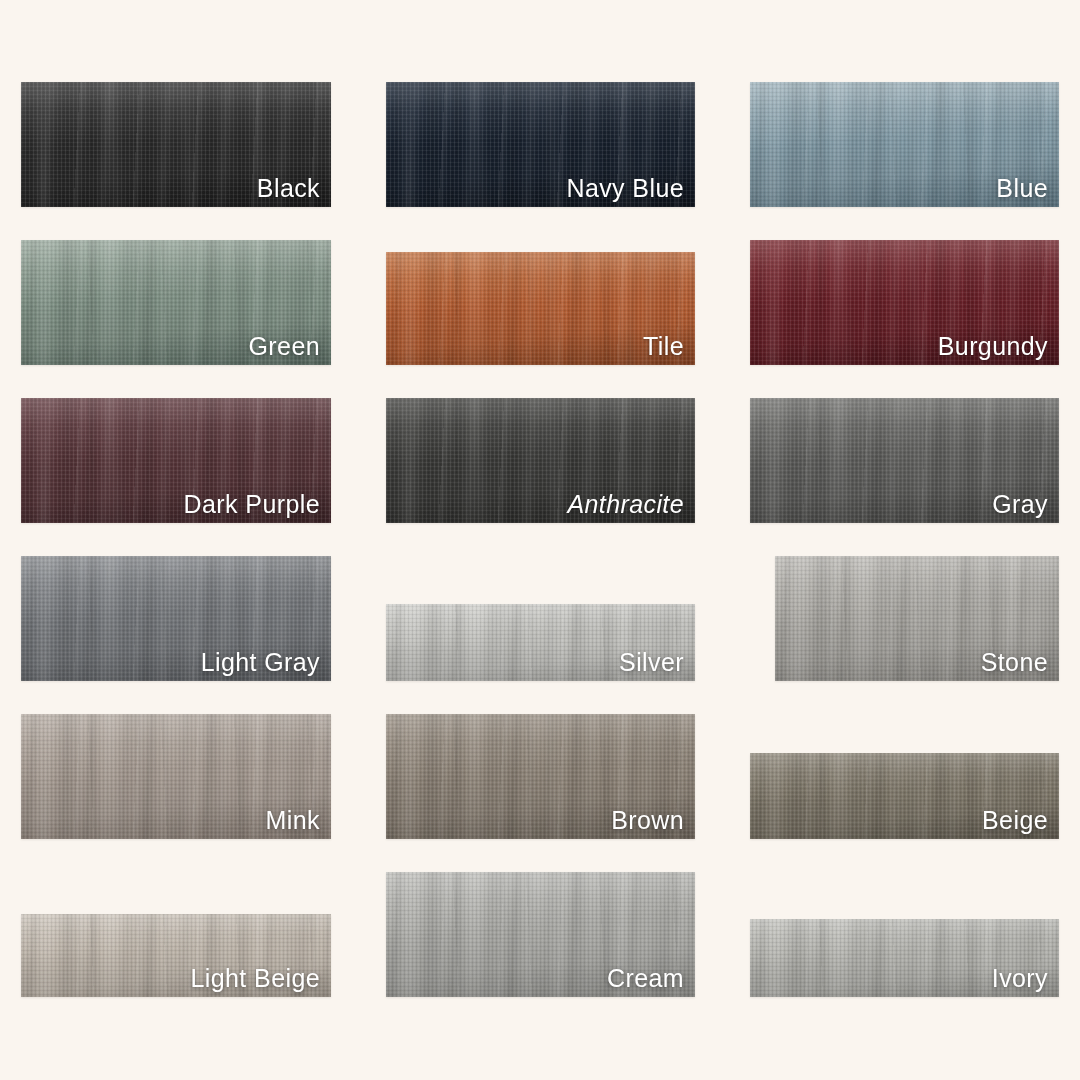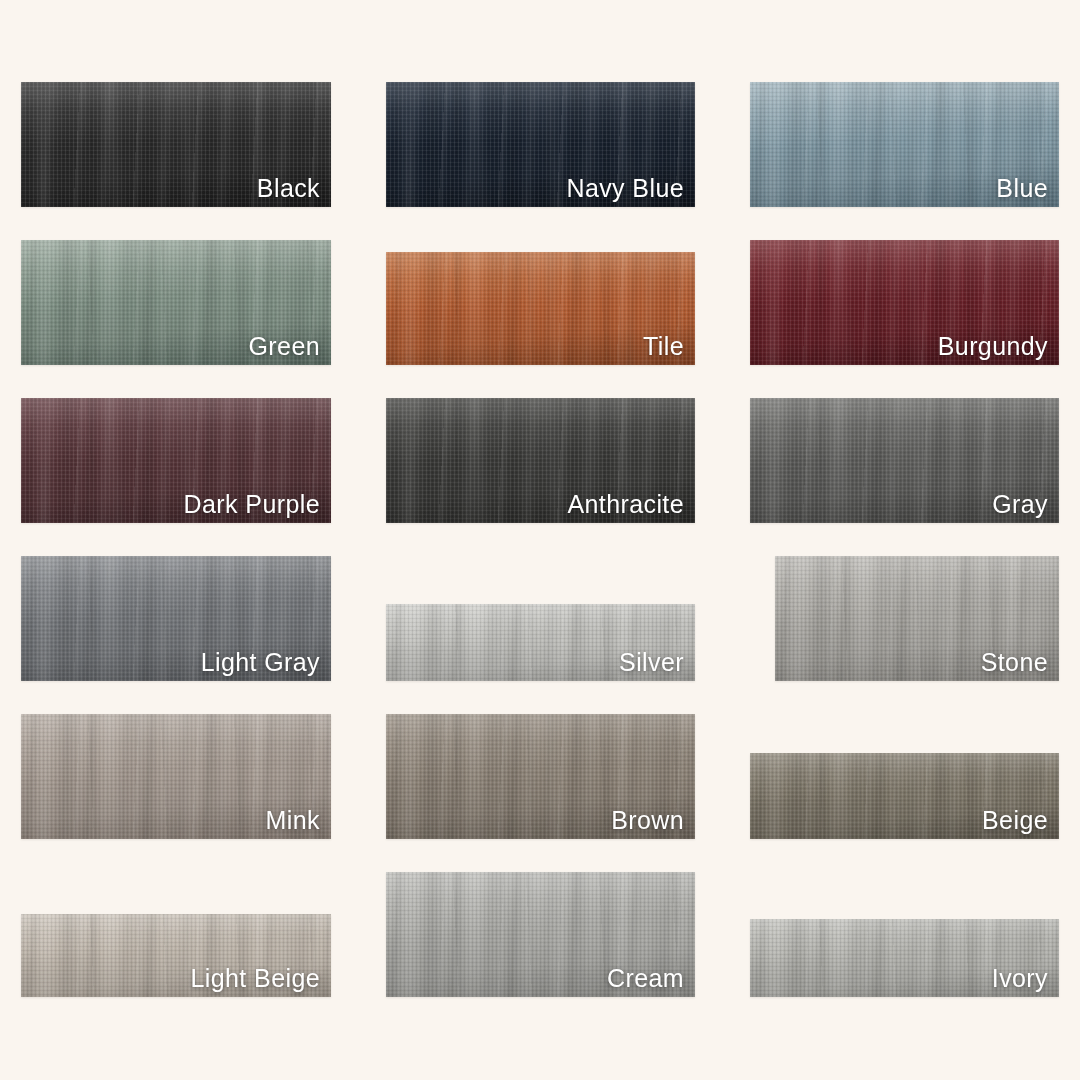--- a/index.html
+++ b/index.html
@@ -184,21 +184,21 @@
         <div class="tex-shade"></div>
         <div class="swatch-label">Burgundy</div>
       </div>
       <div class="swatch" style="background-image: linear-gradient(175deg, rgb(103, 64, 69) 0%, rgb(85, 52, 56) 45%, rgb(85, 52, 56) 70%, rgb(62, 36, 40) 100%); background-color: rgb(85, 52, 56); padding-left: 44px;">
         <div class="tex-mottle"></div>
         <div class="tex-warp"></div>
         <div class="tex-weave"></div>
         <div class="tex-shade"></div>
         <div class="swatch-label">Dark Purple</div>
       </div>
-      <div class="swatch" style="background-image: linear-gradient(175deg, rgb(74, 74, 71) 0%, rgb(59, 59, 57) 45%, rgb(59, 59, 57) 70%, rgb(42, 42, 40) 100%); background-color: rgb(59, 59, 57);">
+      <div class="swatch" style="background-image: linear-gradient(175deg, rgb(74, 74, 71) 0%, rgb(59, 59, 57) 45%, rgb(59, 59, 57) 70%, rgb(42, 42, 40) 100%); background-color: rgb(59, 59, 57); font-style: italic;">
         <div class="tex-mottle"></div>
         <div class="tex-warp"></div>
         <div class="tex-weave"></div>
         <div class="tex-shade"></div>
         <div class="swatch-label">Anthracite</div>
       </div>
       <div class="swatch" style="background-image: linear-gradient(175deg, rgb(114, 114, 111) 0%, rgb(94, 94, 92) 45%, rgb(94, 94, 92) 70%, rgb(71, 71, 69) 100%); background-color: rgb(94, 94, 92);">
         <div class="tex-mottle"></div>
         <div class="tex-warp"></div>
         <div class="tex-weave"></div>

